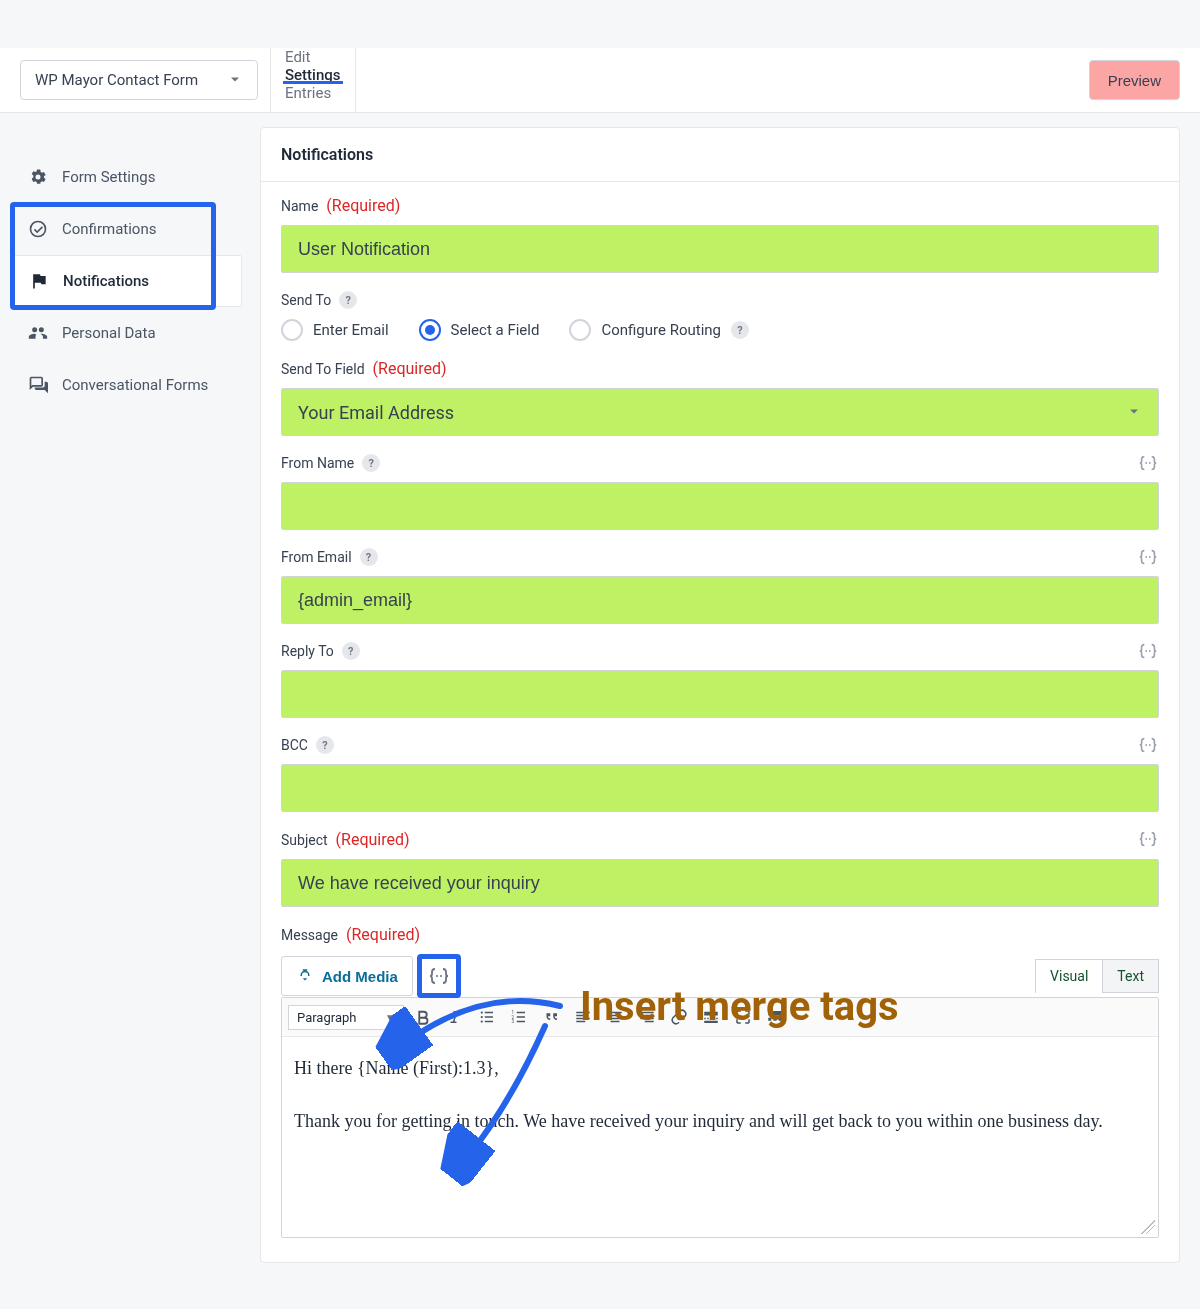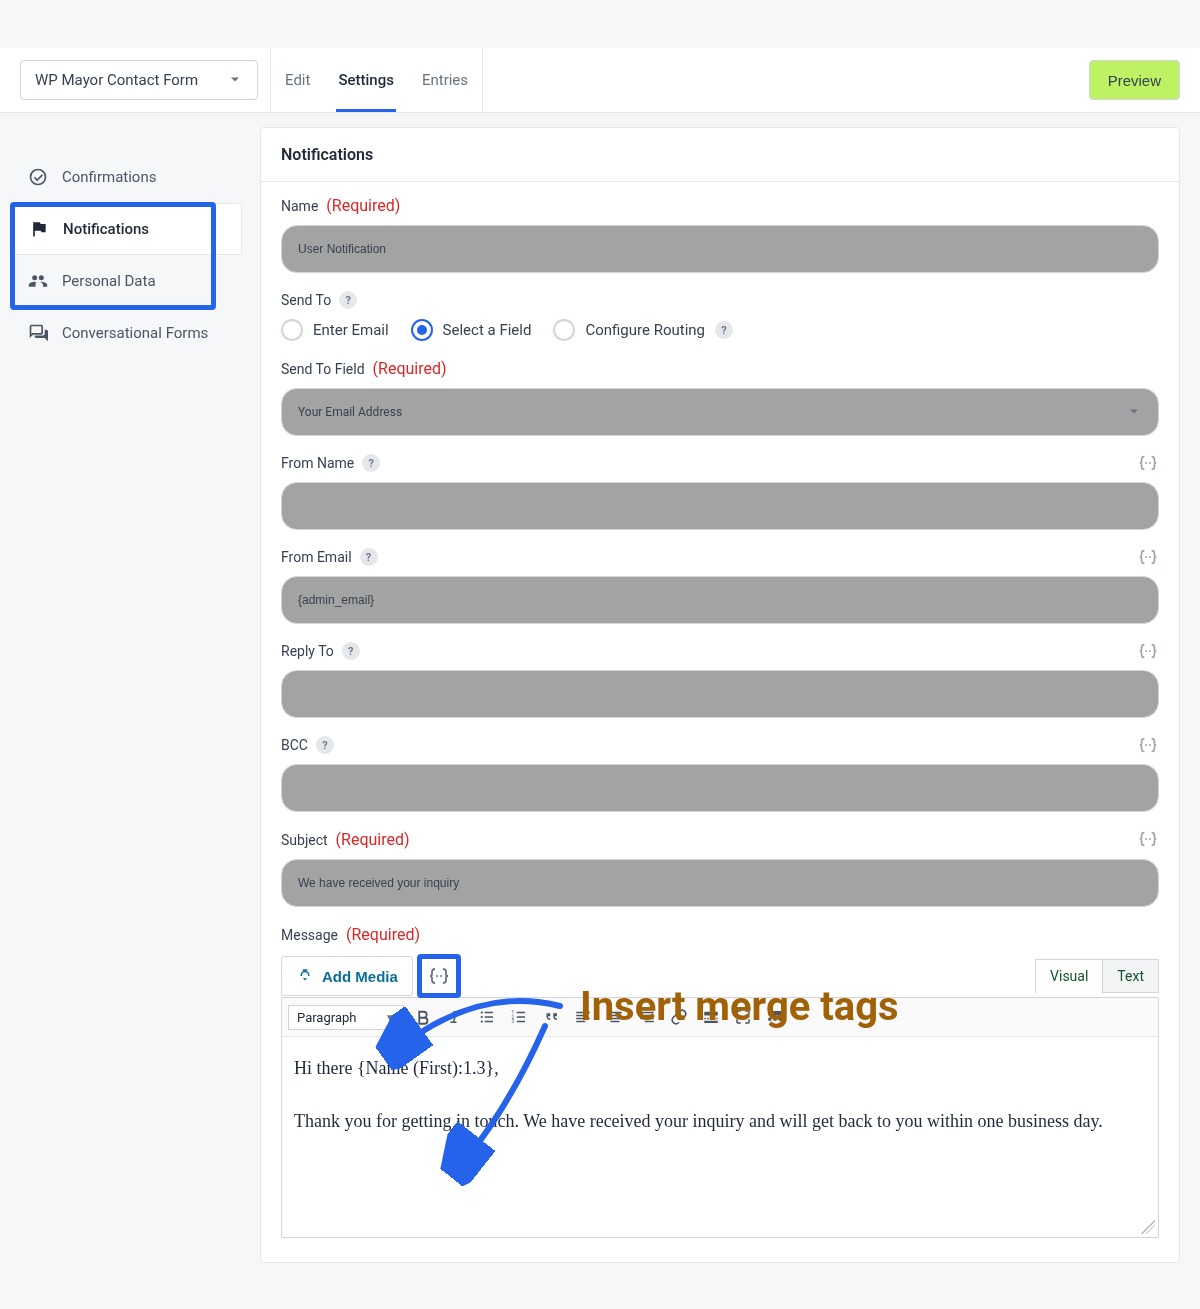--- a/index.html
+++ b/index.html
@@ -34,20 +34,21 @@
     color: #374151;
     cursor: pointer;
     justify-content: space-between;
   }
   .form-selector svg { width: 16px; height: 16px; fill: #6b7280; }
   .tabs {
     display: flex;
     align-items: stretch;
     border-left: 1px solid #e5e7eb;
     border-right: 1px solid #e5e7eb;
+    flex-direction: column;
   }
   .tab {
     display: flex;
     align-items: center;
     padding: 0 14px;
     font-size: 15px;
     color: #6b7280;
     cursor: pointer;
     position: relative;
   }
@@ -59,21 +60,21 @@
     content: "";
     position: absolute;
     left: 12px; right: 12px; bottom: 0;
     height: 3px;
     background: #2563eb;
   }
   .topbar-spacer { flex: 1; }
   .preview-btn {
     border: 1px solid #d1d5db;
     border-radius: 4px;
-    background: #bef264;
+    background: #fca5a5;
     padding: 0 18px;
     height: 40px;
     margin-top: 12px;
     font-size: 15px;
     color: #374151;
     cursor: pointer;
   }
 
   .body-area {
     display: flex;
@@ -152,37 +153,37 @@
     position: absolute;
     right: 0; top: -2px;
     width: 22px; height: 20px;
     color: #9ca3af;
     cursor: pointer;
   }
   .text-input, .select-input {
     width: 100%;
     height: 48px;
     border: 1px solid #d1d5db;
-    border-radius: 16px;
+    border-radius: 2px;
     padding: 0 16px;
-    font-size: 12px;
+    font-size: 18px;
     color: #374151;
-    background: #a3a3a3;
+    background: #bef264;
   }
   .select-input {
     display: flex;
     align-items: center;
     justify-content: space-between;
     cursor: pointer;
   }
   .select-input svg { width: 16px; height: 16px; fill: #6b7280; }
 
   .radio-row {
     display: flex;
-    gap: 22px;
+    gap: 30px;
     margin-bottom: 16px;
   }
   .radio-opt {
     display: flex;
     align-items: center;
     gap: 10px;
     font-size: 15px;
     color: #374151;
     cursor: pointer;
   }
@@ -355,20 +356,26 @@
         <span>Entries</span>
       </div>
   </div>
   <div class="topbar-spacer"></div>
   <button class="preview-btn">Preview</button>
 </div>
 
 <div class="body-area" style="position:relative;">
 
   <div class="sidebar" style="position:relative;">
+    <div class="side-item">
+      <svg viewBox="0 0 24 24">
+          <path d="M19.14 12.94a7.07 7.07 0 000-1.88l2.03-1.58-2-3.46-2.39.96a7.03 7.03 0 00-1.62-.94L14.8 3h-4l-.36 2.04c-.58.23-1.12.55-1.62.94l-2.39-.96-2 3.46 2.03 1.58a7.07 7.07 0 000 1.88L4.43 14.5l2 3.46 2.39-.96c.5.39 1.04.71 1.62.94L10.8 20h4l.36-2.04c.58-.23 1.12-.55 1.62-.94l2.39.96 2-3.46-2.03-1.58zM12 15a3 3 0 110-6 3 3 0 010 6z"></path>
+        </svg>
+      <span>Form Settings</span>
+    </div>
     <div class="side-item">
       <svg viewBox="0 0 24 24">
           <path d="M12 2a10 10 0 100 20 10 10 0 000-20zm0 18a8 8 0 110-16 8 8 0 010 16zm-1-5.59L8.41 11.8 7 13.21l4 4 7-7L16.59 8.8 11 14.41z"></path>
         </svg>
       <span>Confirmations</span>
     </div>
     <div class="side-item active">
       <svg viewBox="0 0 24 24">
           <path d="M5 3v18h2v-7h7l1 2h5V6h-6l-1-2H5z"></path>
         </svg>

